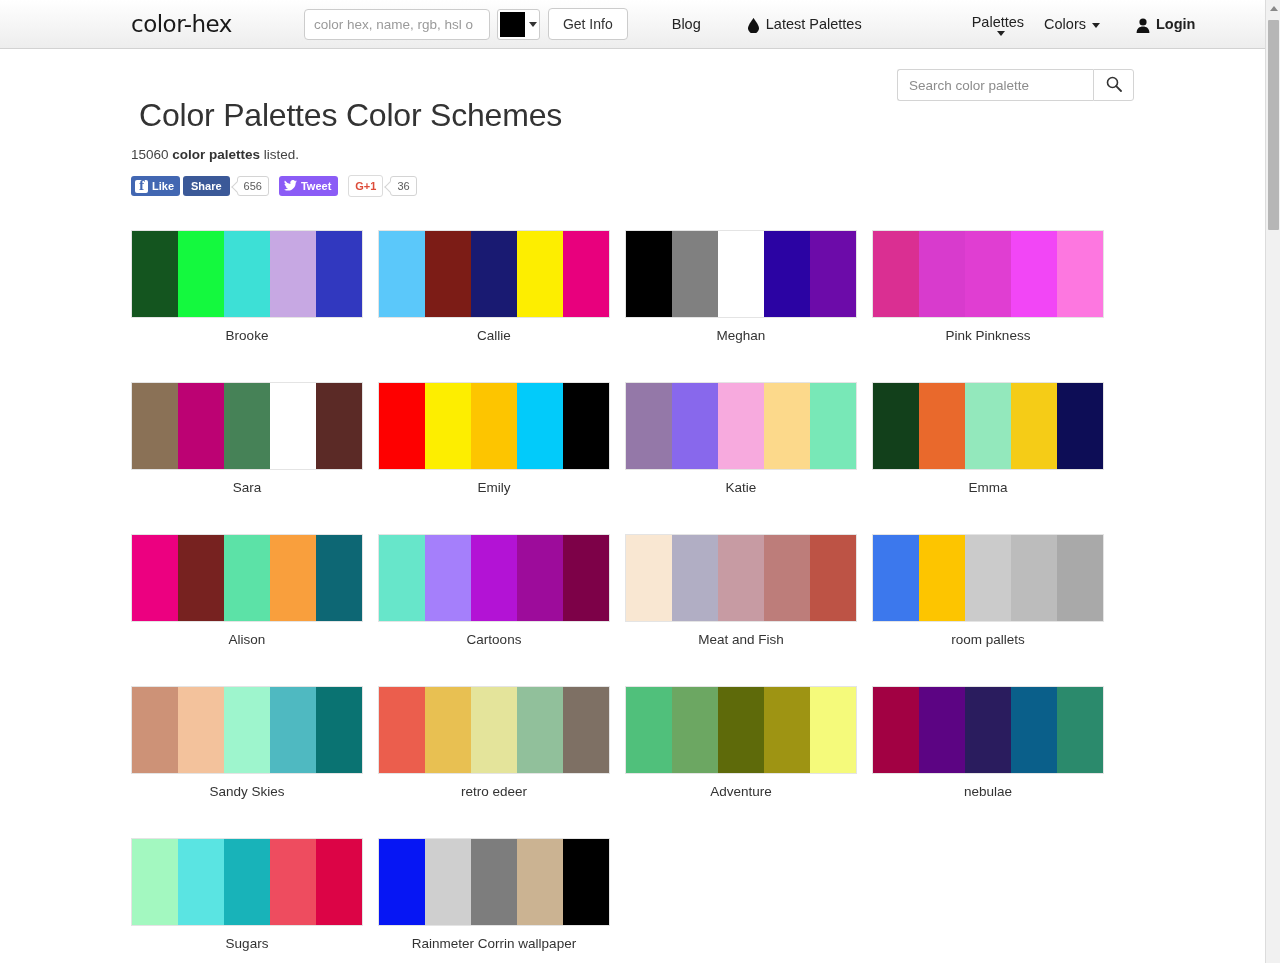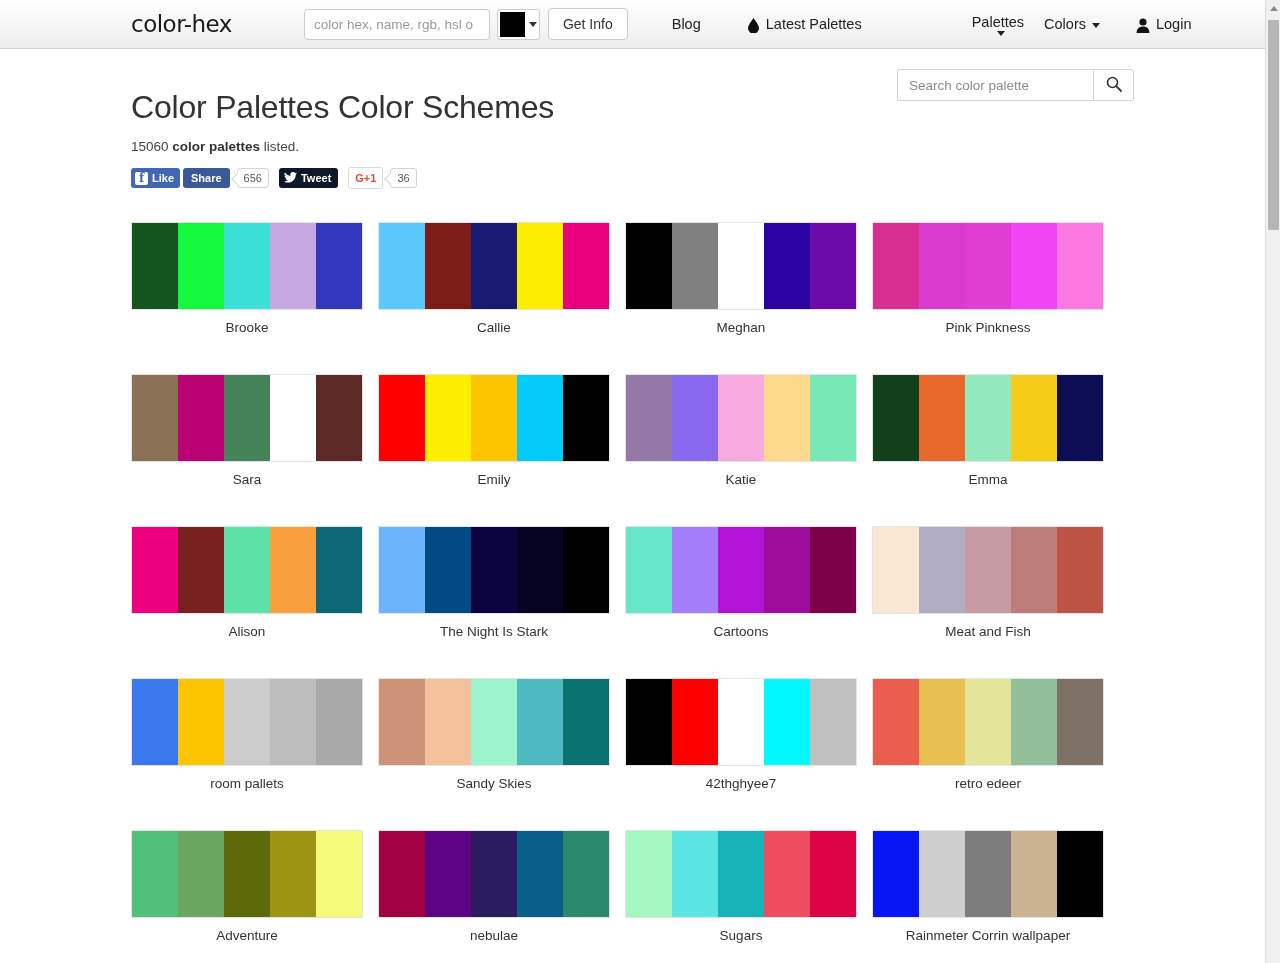--- a/index.html
+++ b/index.html
@@ -186,21 +186,21 @@
   .head-row {
     display: flex;
     justify-content: space-between;
     align-items: flex-start;
   }
   .page-title {
     font-family: "Liberation Sans", sans-serif;
     font-size: 32px;
     font-weight: 400;
     color: #333;
-    margin: 0;
+    margin: 8px;
     padding-top: 20px;
     letter-spacing: -0.2px;
   }
   .listed-line {
     font-size: 13.5px;
     color: #444;
     margin-top: 13px;
   }
   .listed-line b { font-weight: bold; color: #333; }
 
@@ -300,21 +300,21 @@
     left: -5px;
     top: 6px;
     width: 7px; height: 7px;
     background: #fff;
     border-left: 1px solid #d4d4d4;
     border-bottom: 1px solid #d4d4d4;
     transform: rotate(45deg);
   }
   .tw-btn {
     display: flex; align-items: center;
-    background: #0f172a;
+    background: #8b5cf6;
     border-radius: 3px;
     height: 20px;
     padding: 0 7px 0 5px;
     color: #fff;
     font-size: 11px;
     font-weight: bold;
     margin-left: 10px;
     cursor: pointer;
   }
   .tw-bird { margin-right: 4px; display:block; }
@@ -401,21 +401,21 @@
       <span>Latest Palettes</span>
     </a>
     <a class="nav-link" style="margin-left:110px;flex-direction:column;">
       <span>Palettes</span>
       <span class="drop-caret"></span>
     </a>
     <a class="nav-link" style="margin-left:20px;">
       <span>Colors</span>
       <span class="drop-caret"></span>
     </a>
-    <a class="nav-link" style="margin-left:36px;">
+    <a class="nav-link" style="margin-left:36px;font-weight:bold;">
       <span class="user-icon">
         <svg width="14" height="15" viewBox="0 0 14 15">
             <circle cx="7" cy="4" r="3.6" fill="#111"></circle>
             <path d="M0.6 15 C0.6 10.6 3.4 8.6 7 8.6 C10.6 8.6 13.4 10.6 13.4 15 Z" fill="#111"></path>
           </svg>
       </span>
       <span>Login</span>
     </a>
   </div>
 </div>
@@ -575,32 +575,20 @@
             <span style="background: rgb(92, 226, 167);"></span>
             <span style="background: rgb(249, 159, 61);"></span>
             <span style="background: rgb(13, 103, 116);"></span>
           </div>
           <div class="pal-name">Alison</div>
         </div>
       </div>
       <div class="pal-cell">
         <div class="pal-card">
           <div class="pal-strip">
-            <span style="background: rgb(108, 180, 251);"></span>
-            <span style="background: rgb(1, 74, 134);"></span>
-            <span style="background: rgb(12, 3, 65);"></span>
-            <span style="background: rgb(6, 3, 35);"></span>
-            <span style="background: rgb(0, 0, 0);"></span>
-          </div>
-          <div class="pal-name">The Night Is Stark</div>
-        </div>
-      </div>
-      <div class="pal-cell">
-        <div class="pal-card">
-          <div class="pal-strip">
             <span style="background: rgb(103, 230, 202);"></span>
             <span style="background: rgb(165, 127, 251);"></span>
             <span style="background: rgb(179, 19, 213);"></span>
             <span style="background: rgb(157, 12, 155);"></span>
             <span style="background: rgb(125, 1, 72);"></span>
           </div>
           <div class="pal-name">Cartoons</div>
         </div>
       </div>
       <div class="pal-cell">
@@ -635,32 +623,20 @@
             <span style="background: rgb(158, 245, 205);"></span>
             <span style="background: rgb(79, 185, 193);"></span>
             <span style="background: rgb(10, 115, 114);"></span>
           </div>
           <div class="pal-name">Sandy Skies</div>
         </div>
       </div>
       <div class="pal-cell">
         <div class="pal-card">
           <div class="pal-strip">
-            <span style="background: rgb(0, 0, 0);"></span>
-            <span style="background: rgb(254, 0, 0);"></span>
-            <span style="background: rgb(255, 255, 255);"></span>
-            <span style="background: rgb(0, 248, 254);"></span>
-            <span style="background: rgb(192, 192, 192);"></span>
-          </div>
-          <div class="pal-name">42thghyee7</div>
-        </div>
-      </div>
-      <div class="pal-cell">
-        <div class="pal-card">
-          <div class="pal-strip">
             <span style="background: rgb(235, 94, 77);"></span>
             <span style="background: rgb(232, 192, 82);"></span>
             <span style="background: rgb(228, 228, 155);"></span>
             <span style="background: rgb(145, 192, 155);"></span>
             <span style="background: rgb(126, 112, 100);"></span>
           </div>
           <div class="pal-name">retro edeer</div>
         </div>
       </div>
       <div class="pal-cell">

